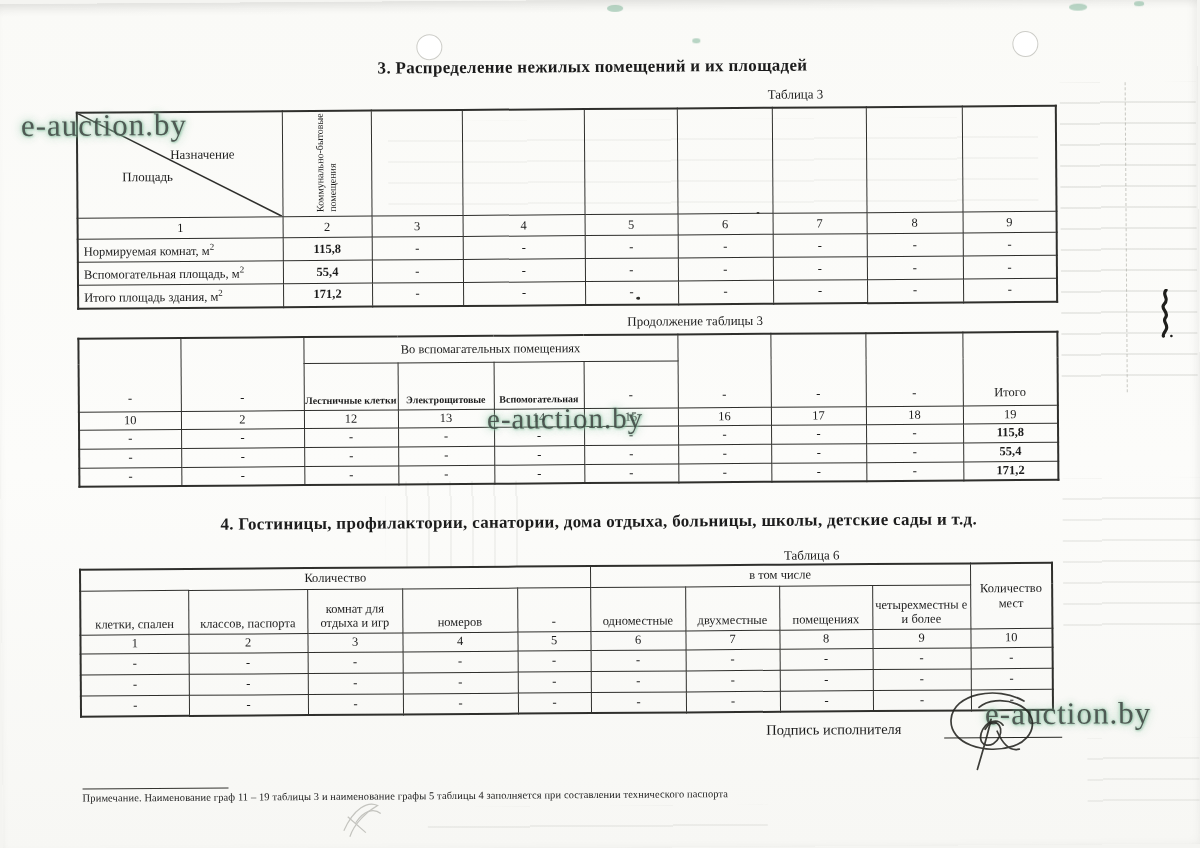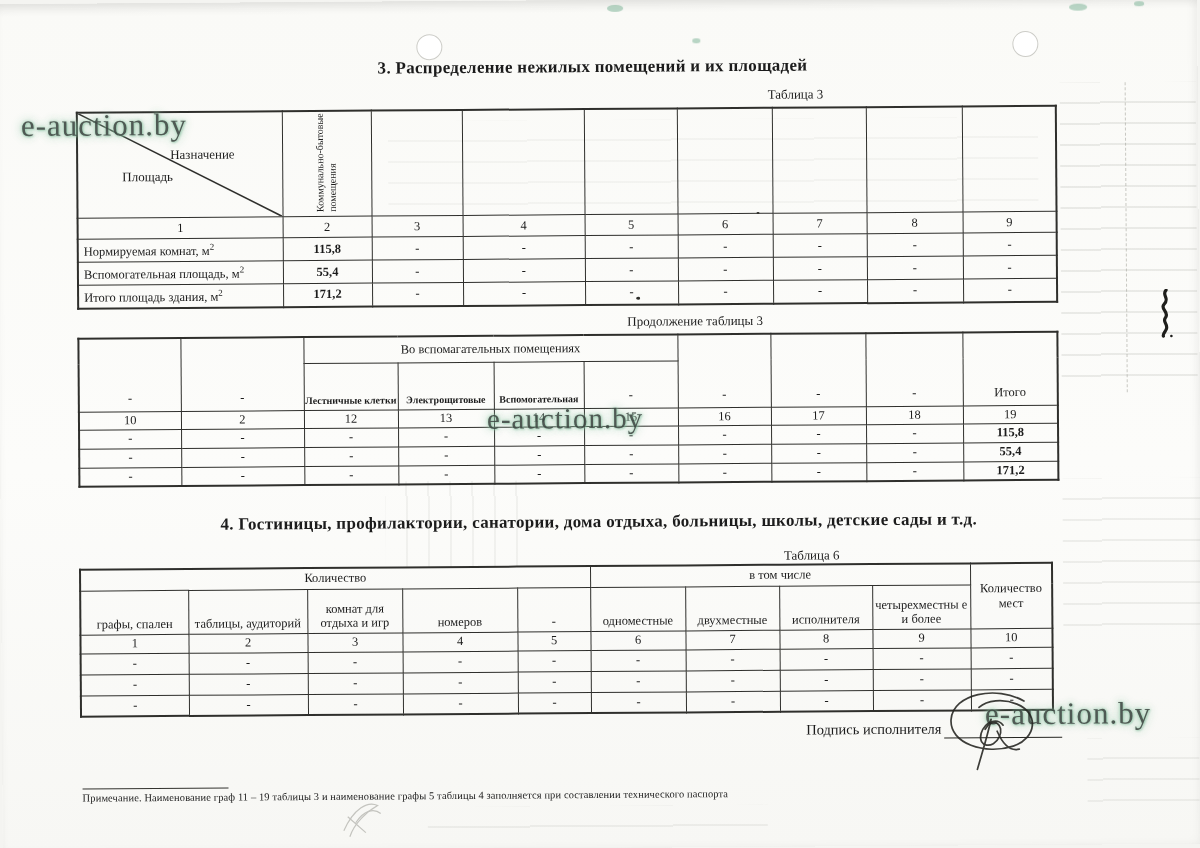--- a/index.html
+++ b/index.html
@@ -261,28 +261,28 @@
         <col style="width:98px">
         <col style="width:82px">
     </colgroup>
     <tbody>
         <tr class="grp">
       <td colspan="5">Количество</td>
       <td colspan="4">в том числе</td>
       <td rowspan="2" class="mid">Количество мест</td>
     </tr>
     <tr class="sub">
-      <td>графы, спален</td>
-      <td>таблицы, аудиторий</td>
+      <td>клетки, спален</td>
+      <td>классов, паспорта</td>
       <td>комнат для отдыха и игр</td>
       <td>номеров</td>
       <td class="d">-</td>
       <td>одноместные</td>
       <td>двухместные</td>
-      <td>исполнителя</td>
+      <td>помещениях</td>
       <td>четырехместны е и более</td>
     </tr>
     <tr class="num">
       <td>1</td>
       <td>2</td>
       <td>3</td>
       <td>4</td>
       <td>5</td>
       <td>6</td>
       <td>7</td>
@@ -322,21 +322,21 @@
       <td class="d">-</td>
       <td class="d">-</td>
       <td class="d">-</td>
       <td class="d">-</td>
       <td class="d">-</td>
       <td class="d">-</td>
     </tr>
   </tbody>
     </table>
 
-  <div class="abs sig-label" style="left:804px;top:723px;">Подпись исполнителя</div>
+  <div class="abs sig-label" style="left:764px;top:723px;">Подпись исполнителя</div>
   <div class="abs sig-line" style="left:942px;top:727px;width:118px;height:14px;"></div>
   <svg class="abs" style="left:925px;top:688px;z-index:40;" width="135" height="90" viewBox="0 0 135 90">
     <g fill="none" stroke="#23231f" stroke-width="1.7" stroke-linecap="round" opacity=".88">
       <path d="M97 16 C70 0 26 8 24 34 C22 58 58 70 86 61 C110 53 112 28 90 19 C76 13 60 15 52 22"></path>
       <path d="M58 44 C66 30 78 40 72 52 C66 64 50 62 54 48 C58 36 70 32 76 40"></path>
       <path d="M64 34 C60 52 54 70 50 84 M70 46 C76 60 84 66 92 64"></path>
     </g>
   </svg>
 
   <div class="wm" style="left:23px;top:104px;">e-auction.by</div>

